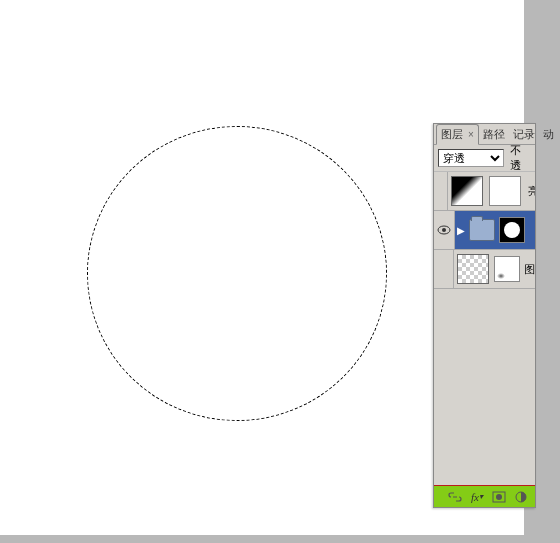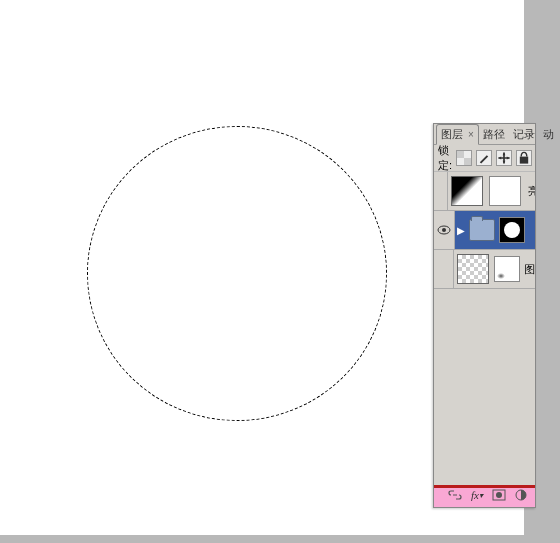--- a/index.html
+++ b/index.html
@@ -252,24 +252,24 @@
   border: 1px solid #5a6a80;
   border-bottom: none;
   border-radius: 2px 2px 0 0;
 }
 .panel-bottom {
   position: absolute;
   left: 0;
   bottom: 0;
   width: 100%;
   height: 22px;
-  background: #f9a8d4;
-  border-top: 3px solid #b91c1c;
-  display: flex;
-  align-items: flex-start;
+  background: #84cc16;
+  border-top: 1px solid #b91c1c;
+  display: flex;
+  align-items: center;
   justify-content: flex-end;
   gap: 6px;
   padding-right: 6px;
   box-sizing: border-box;
 }
 .bottom-icon {
   width: 16px;
   height: 14px;
   display: flex;
   align-items: center;
@@ -291,49 +291,27 @@
   <div class="panel-tabs">
     <div class="tab active">
       <span>图层</span>
       <span class="tab-close">×</span>
     </div>
     <div class="tab">路径</div>
     <div class="tab">记录</div>
     <div class="tab">动</div>
   </div>
 
-
   <div class="panel-row">
-    <span class="lock-label">锁定:</span>
-    <div class="lock-icons">
-      <div class="lock-icon-box">
-        <svg viewBox="0 0 10 10">
-            <rect x="0" y="0" width="5" height="5" fill="#ccc"></rect>
-            <rect x="5" y="5" width="5" height="5" fill="#ccc"></rect>
-          </svg>
-      </div>
-      <div class="lock-icon-box">
-        <svg viewBox="0 0 10 10">
-            <path d="M2 8 L7 3 L8 4 L3 9 Z" fill="#333"></path>
-          </svg>
-      </div>
-      <div class="lock-icon-box">
-        <svg viewBox="0 0 10 10">
-            <path d="M5 1 L5 9 M1 5 L9 5" stroke="#333" stroke-width="1.2"></path>
-            <path d="M5 1 L4 3 L6 3 Z M5 9 L4 7 L6 7 Z M1 5 L3 4 L3 6 Z M9 5 L7 4 L7 6 Z" fill="#333"></path>
-          </svg>
-      </div>
-      <div class="lock-icon-box">
-        <svg viewBox="0 0 10 10">
-            <rect x="2" y="4" width="6" height="5" fill="#333"></rect>
-            <path d="M3 4 Q3 1 5 1 Q7 1 7 4" fill="none" stroke="#333" stroke-width="1"></path>
-          </svg>
-      </div>
-    </div>
+    <select class="blend-select">
+      <option>穿透</option>
+    </select>
+    <span style="margin-left:6px;font-size:11px">不透</span>
   </div>
+
 
   <div class="layers-list">
 
     <div class="layer-row">
       <div class="vis-col"></div>
       <div class="thumb-grad"></div>
       <div class="thumb mask-white"></div>
       <span class="layer-name">亮</span>
     </div>
 

